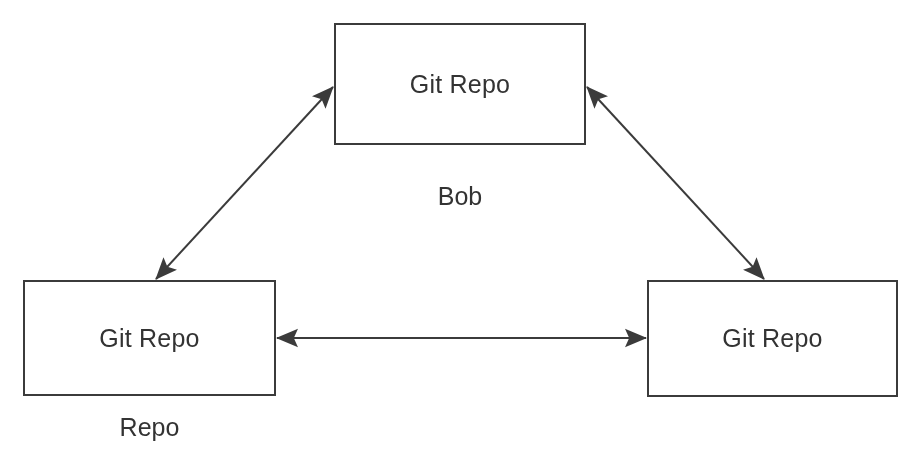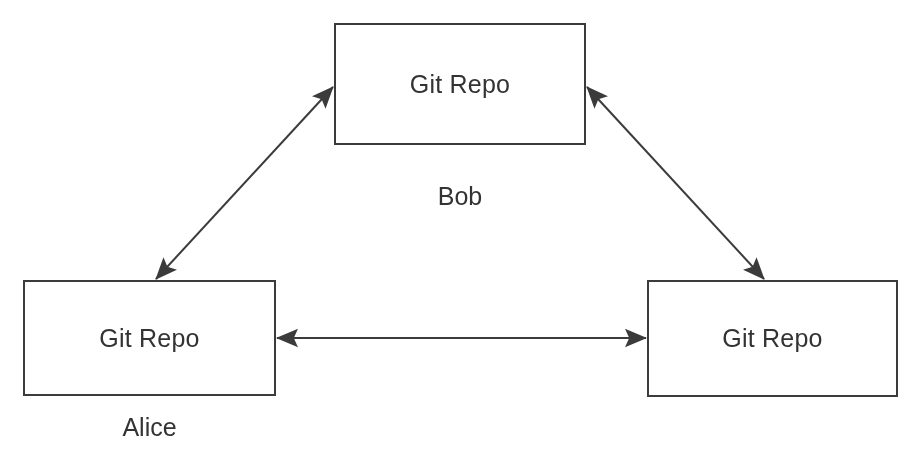--- a/index.html
+++ b/index.html
@@ -87,19 +87,19 @@
   </svg>
 
   <div class="node" id="node-bob">
     <span class="node-title">Git Repo</span>
   </div>
   <div class="node-caption" id="caption-bob">Bob</div>
 
   <div class="node" id="node-alice">
     <span class="node-title">Git Repo</span>
   </div>
-  <div class="node-caption" id="caption-alice">Alice</div>
+  <div class="node-caption" id="caption-alice">Repo</div>
 
   <div class="node" id="node-charlie">
     <span class="node-title">Git Repo</span>
   </div>
 
 </div>
 
 </body></html>

